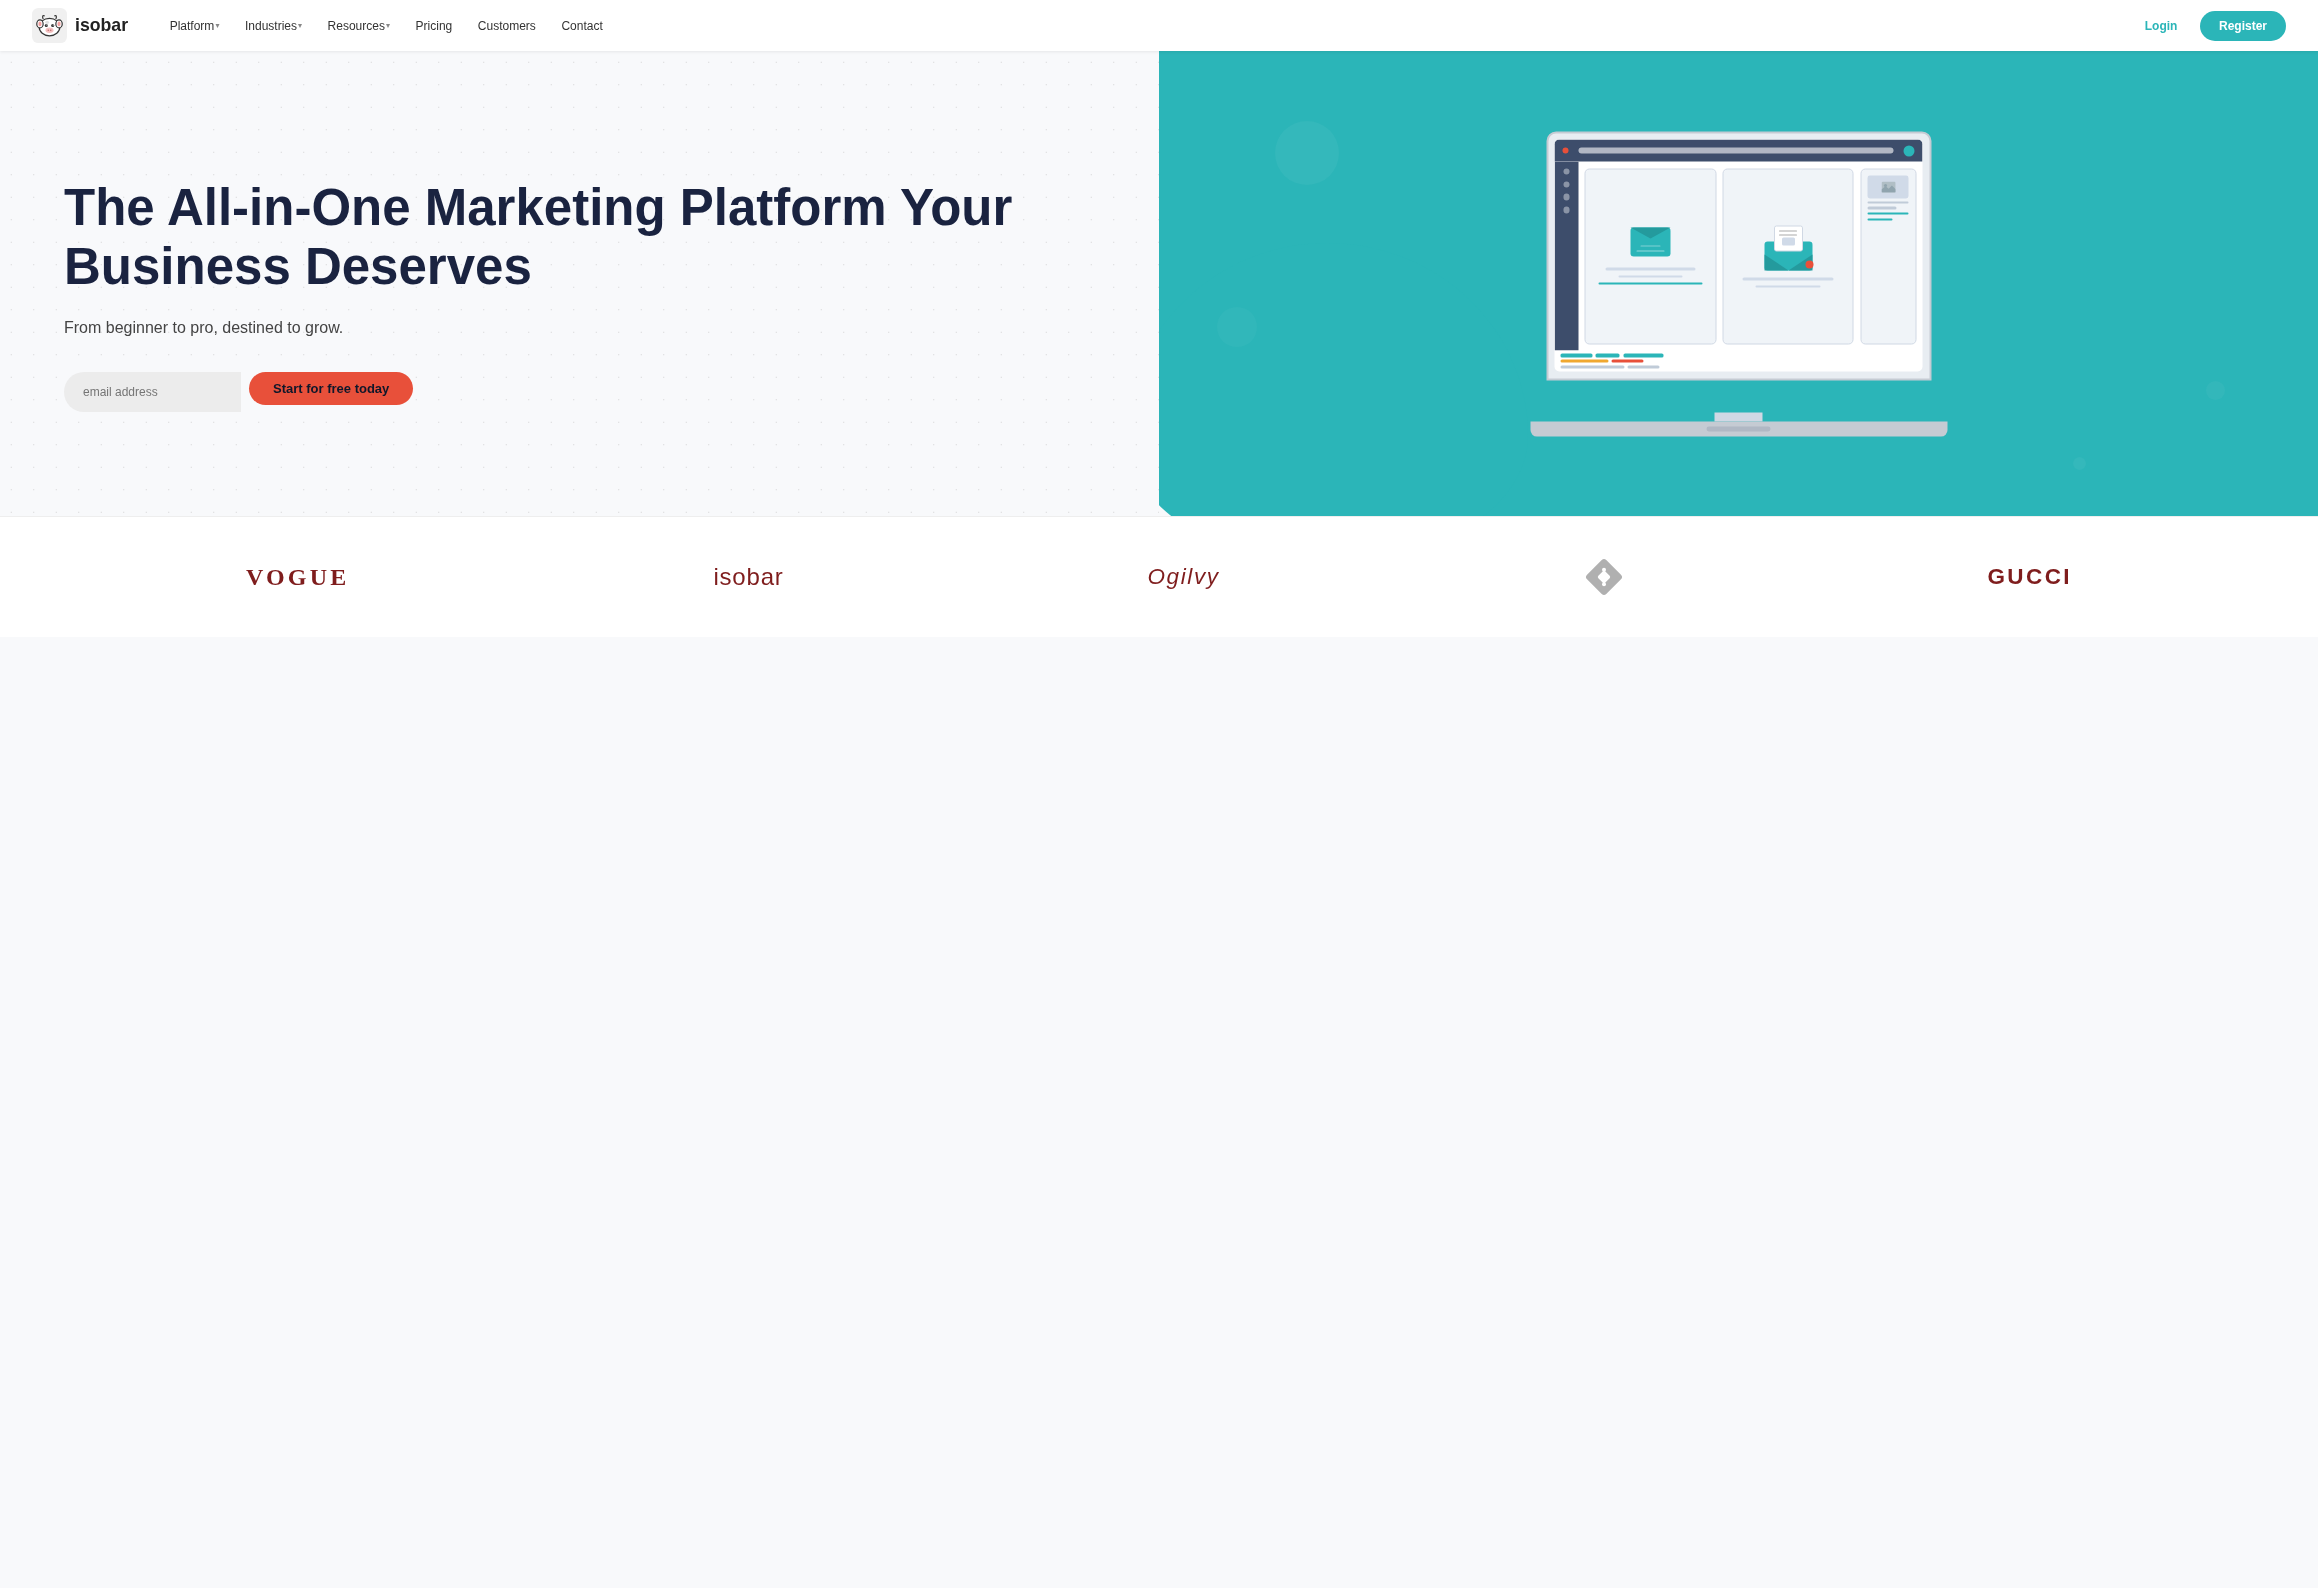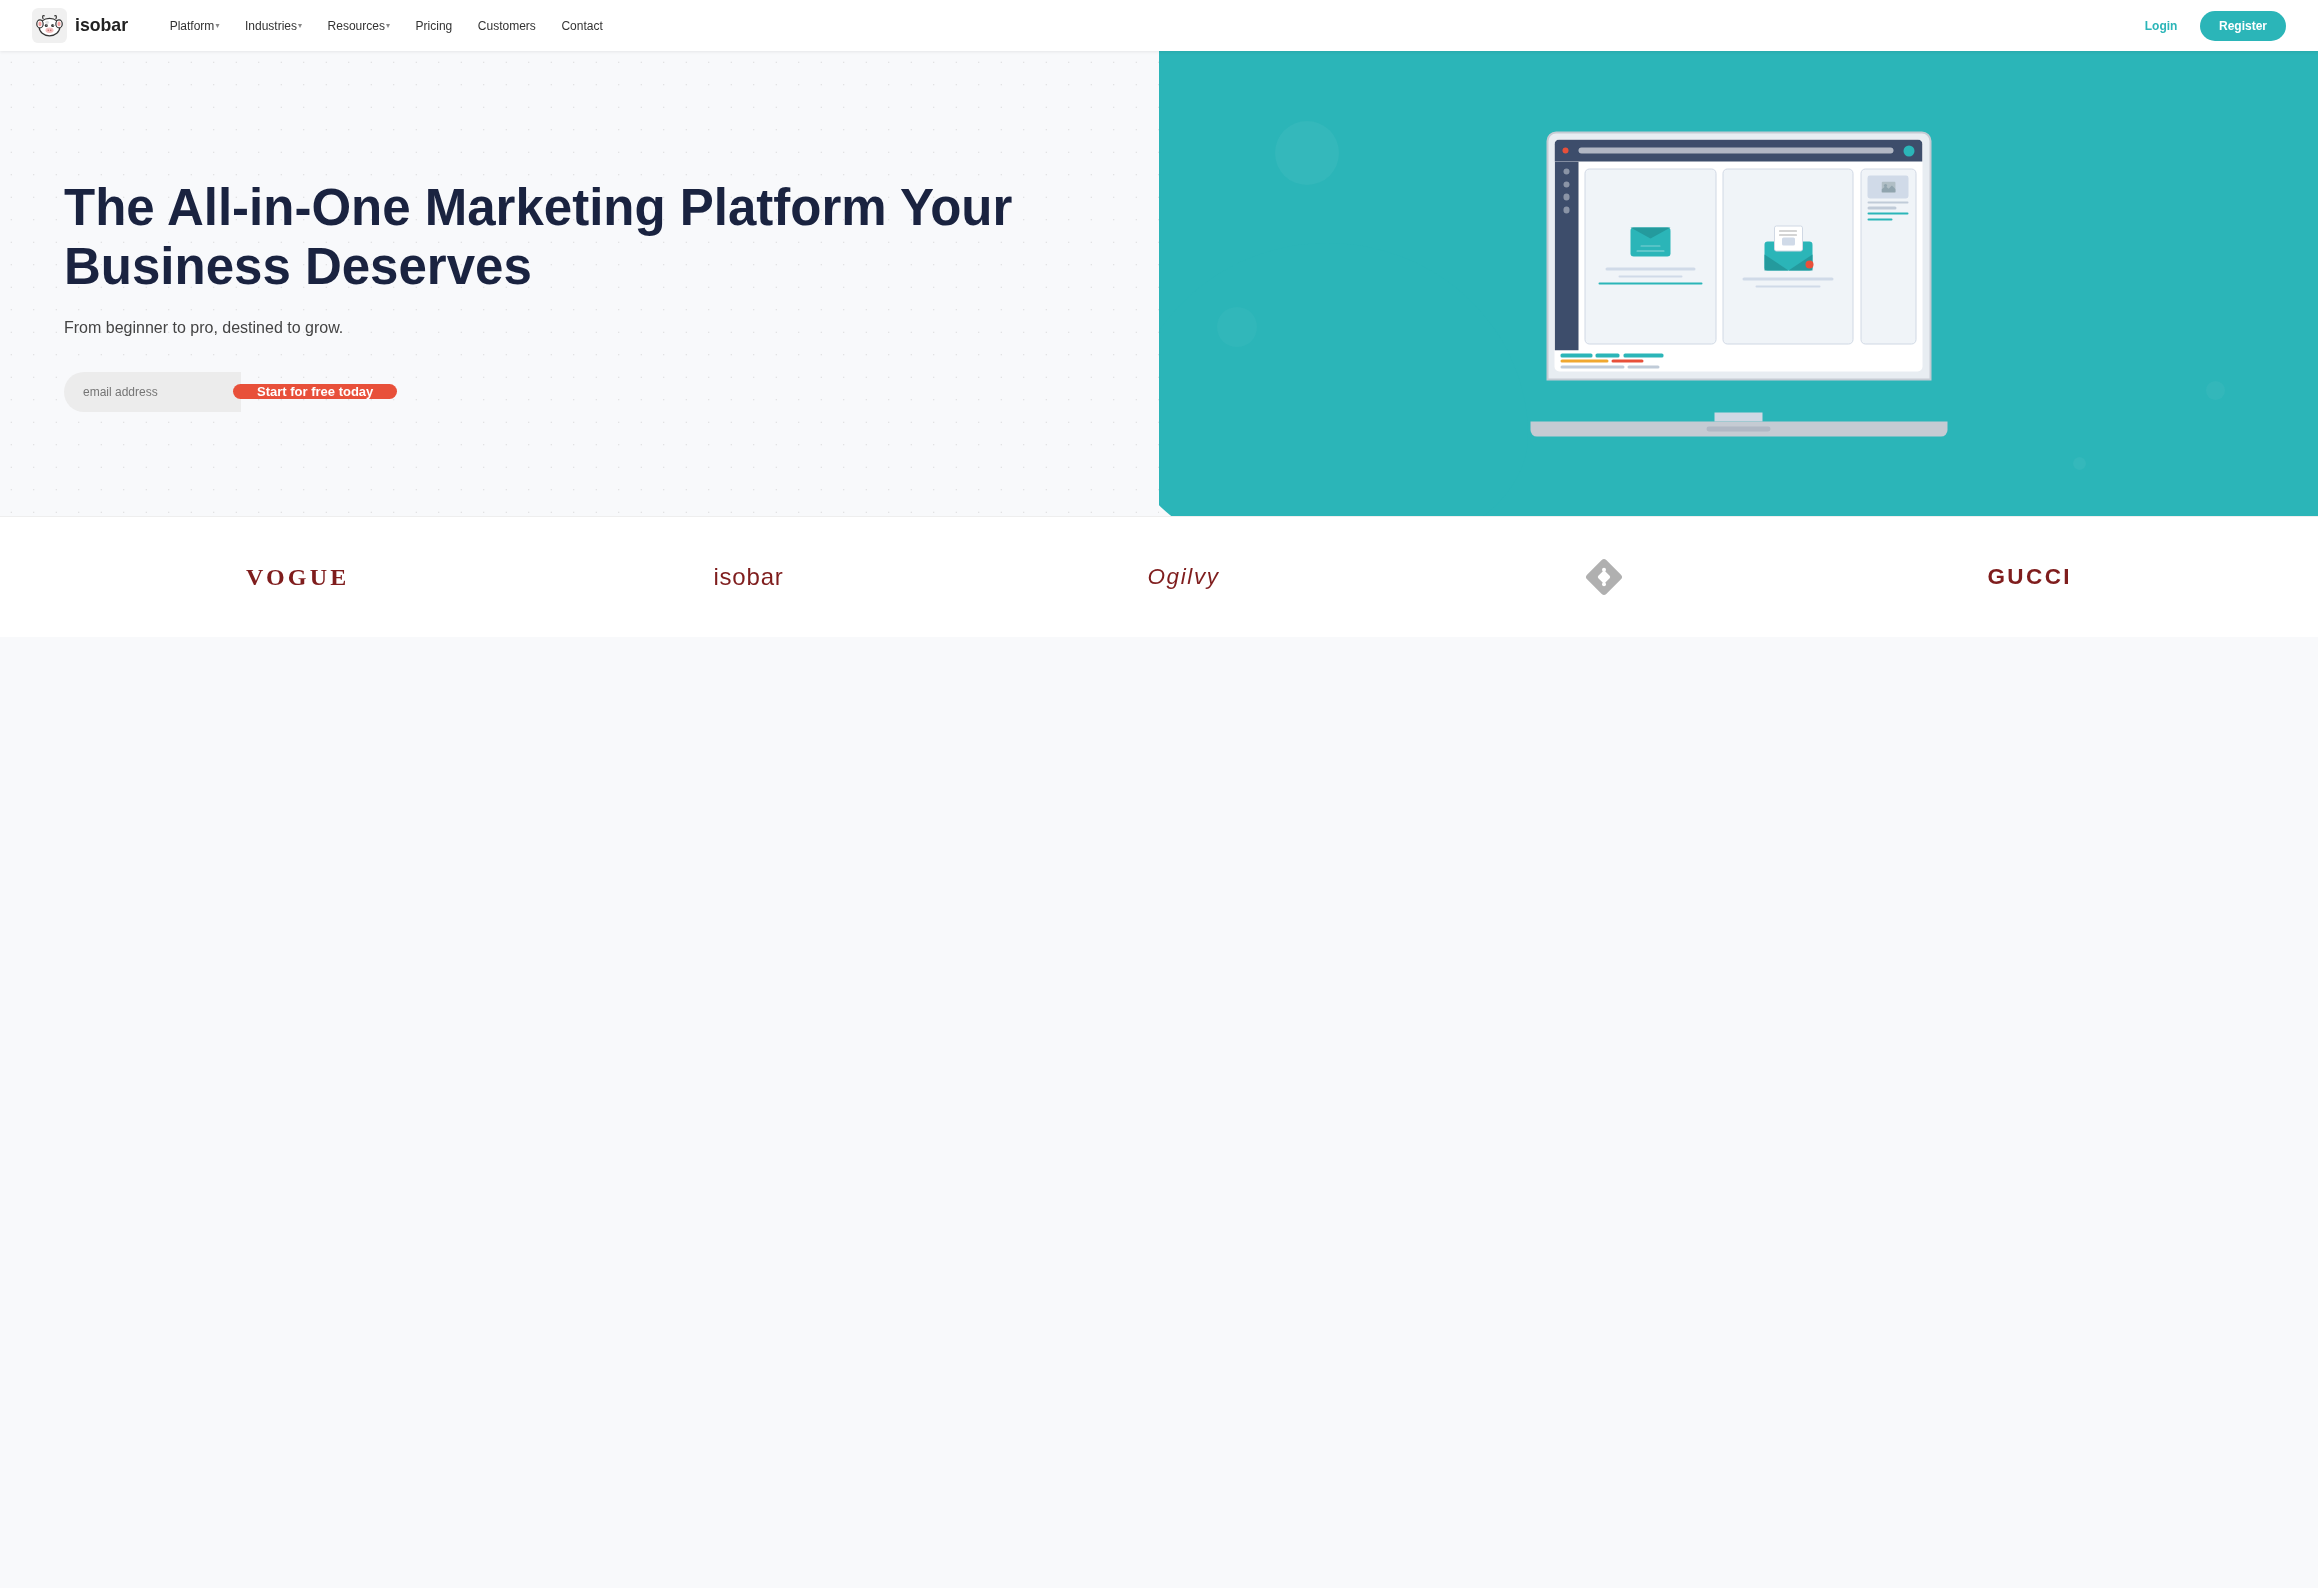--- a/index.html
+++ b/index.html
@@ -61,33 +61,33 @@
     }
     .hero-title {
       font-size: 51px; font-weight: 800; color: #1a2340;
       line-height: 1.15; margin-bottom: 22.5px;
     }
     .hero-subtitle {
       font-size: 16px; color: #444; margin-bottom: 35px;
       font-weight: 400;
     }
     .hero-form {
-      display: flex; align-items: center; gap: 0;
+      display: flex; align-items: flex-start; gap: 16px;
     }
     .email-input {
       border: none; background: #ececec;
       border-radius: 24px 0 0 24px;
       padding: 13px 19px; font-size: 12px; color: #999;
       outline: none; width: 177px;
     }
     .cta-btn {
-      background: #e8503a; color: #ffffff;
+      background: #e8503a; color: #0f172a;
       border: none; border-radius: 24px;
       font-size: 13px; font-weight: 700;
-      padding: 0 24px; cursor: pointer;
+      padding: 9px 24px; cursor: pointer;
       margin-left: -8px;
     }
 
     
     .hero-right {
       flex: 0 0 50%; position: relative; overflow: hidden;
     }
     .teal-bg {
       position: absolute; top: 0; right: 0;
       width: 100%; height: 100%;

